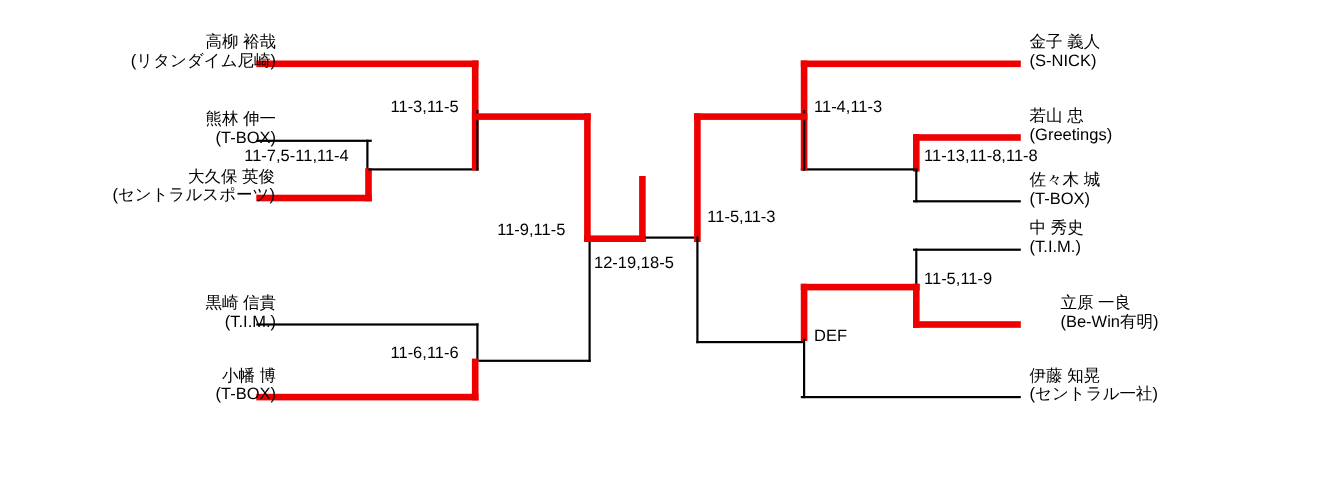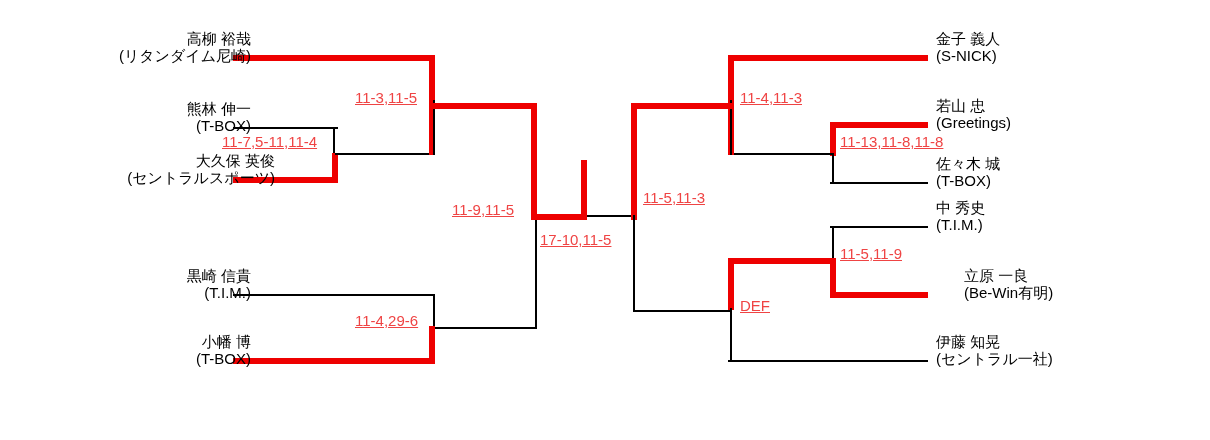--- a/index.html
+++ b/index.html
@@ -44,24 +44,23 @@
   .player.left {
     text-align: right;
   }
   .player.right {
     text-align: left;
   }
   
   .score {
     position: absolute;
     font-size: 15px;
-    color: #ef4444;
+    color: #000000;
     white-space: nowrap;
     line-height: 1;
-    text-decoration: underline;
   }
   .score.lalign { text-align: left; }
   .score.ralign { text-align: right; }
 </style>
 </head>
 <body>
 
 <div id="bracket-root">
 
   <div class="ln red" style="left:233px; top:55px; width:202px; height:6px;"></div>
@@ -136,21 +135,21 @@
   <div class="player left" style="right:983px; top:31px;">
     <span class="pname">高柳 裕哉</span>
     <span class="pclub">(リタンダイム尼崎)</span>
   </div>
 
   <div class="player left" style="right:983px; top:101px;">
     <span class="pname">熊林 伸一</span>
     <span class="pclub">(T-BOX)</span>
   </div>
 
-  <div class="player left" style="right:959px; top:153px;">
+  <div class="player left" style="right:984px; top:153px;">
     <span class="pname">大久保 英俊</span>
     <span class="pclub">(セントラルスポーツ)</span>
   </div>
 
   <div class="player left" style="right:983px; top:268px;">
     <span class="pname">黒崎 信貴</span>
     <span class="pclub">(T.I.M.)</span>
   </div>
 
   <div class="player left" style="right:983px; top:334px;">
@@ -185,25 +184,25 @@
 
   <div class="player right" style="left:936px; top:334px;">
     <span class="pname">伊藤 知晃</span>
     <span class="pclub">(セントラル一社)</span>
   </div>
 
   <div class="score ralign" style="left:222px; top:134px;">11-7,5-11,11-4</div>
 
   <div class="score lalign" style="left:355px; top:90px;">11-3,11-5</div>
 
-  <div class="score lalign" style="left:355px; top:313px;">11-4,29-6</div>
+  <div class="score lalign" style="left:355px; top:313px;">11-6,11-6</div>
 
   <div class="score ralign" style="left:452px; top:202px;">11-9,11-5</div>
 
-  <div class="score lalign" style="left:540px; top:232px;">17-10,11-5</div>
+  <div class="score lalign" style="left:540px; top:232px;">12-19,18-5</div>
 
   <div class="score lalign" style="left:840px; top:134px;">11-13,11-8,11-8</div>
 
   <div class="score lalign" style="left:740px; top:90px;">11-4,11-3</div>
 
   <div class="score lalign" style="left:840px; top:246px;">11-5,11-9</div>
 
   <div class="score lalign" style="left:740px; top:298px;">DEF</div>
 
   <div class="score lalign" style="left:643px; top:190px;">11-5,11-3</div>

